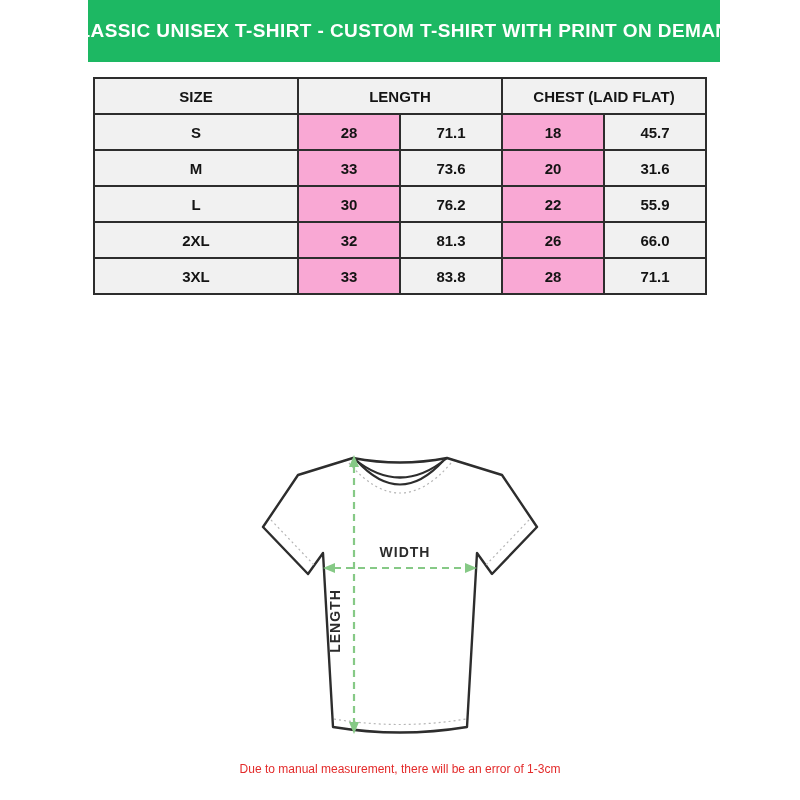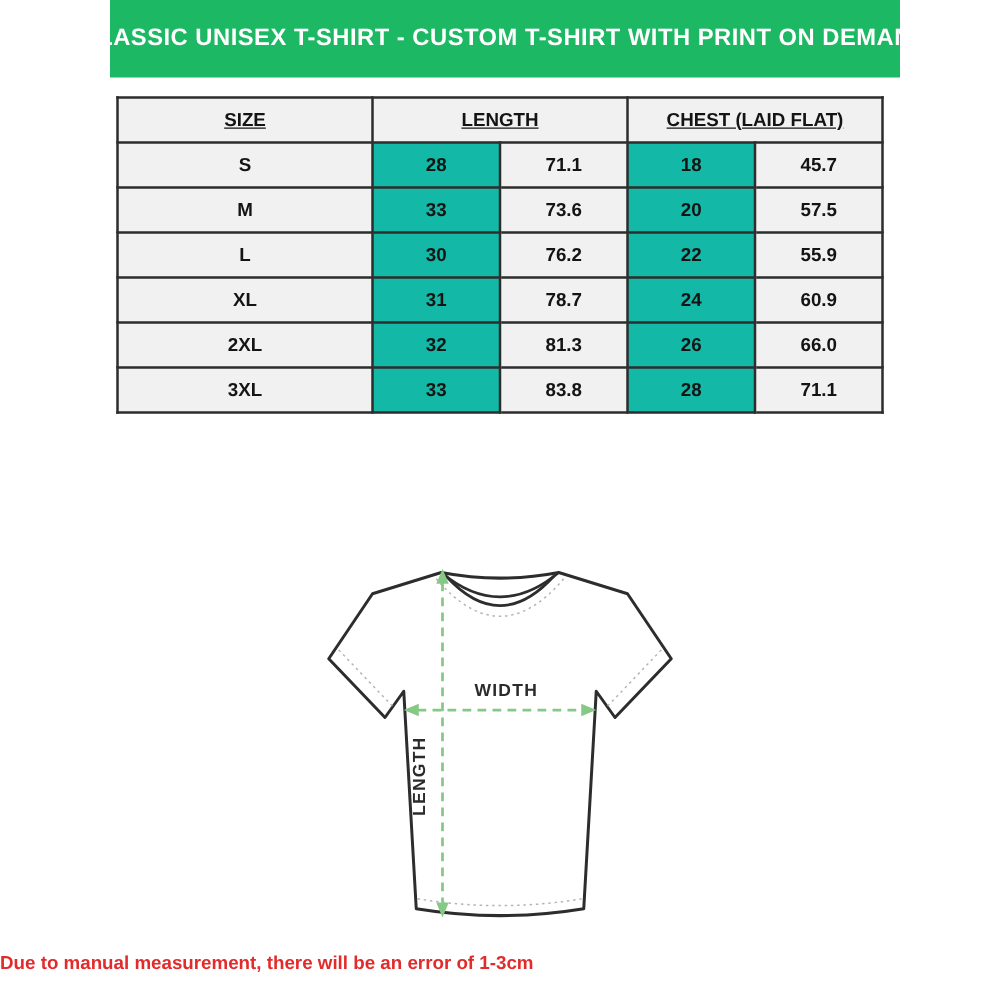--- a/index.html
+++ b/index.html
@@ -30,42 +30,42 @@
 
   
   .size-table{
     position:absolute;left:93px;top:77px;width:614px;
     border-collapse:collapse;table-layout:fixed;
   }
   .size-table th,.size-table td{
     border:2px solid var(--border-dark);
     height:36px;text-align:center;vertical-align:middle;
     font-size:15px;font-weight:700;color:#141414;
-    background:#14b8a6;width:20%;
+    background:#f9a8d4;width:20%;
   }
-  .size-table thead th{background:var(--cell-gray);text-decoration:underline;}
+  .size-table thead th{background:var(--cell-gray);}
   .size-table .gray{background:var(--cell-gray);}
 
   
   .diagram{position:absolute;left:240px;top:435px;width:320px;height:315px;}
   .diagram svg{display:block;width:100%;height:100%;}
   .shirt-line{fill:#ffffff;stroke:var(--border-dark);stroke-width:2.4;stroke-linejoin:round;}
   .collar-line{fill:none;stroke:var(--border-dark);stroke-width:2.2;}
   .stitch{fill:none;stroke:#b5b5b5;stroke-width:1.2;stroke-dasharray:2 3;}
   .measure{fill:none;stroke:var(--dash-green);stroke-width:2.2;stroke-dasharray:7 5;}
   .arrow{fill:var(--dash-green);stroke:none;}
   .measure-label{
     font-family:"Liberation Sans","DejaVu Sans",sans-serif;
     font-size:14px;font-weight:700;fill:#2b2b2b;letter-spacing:1px;
   }
 
   
   .note{
     position:absolute;left:0;top:762px;width:800px;
-    text-align:left;font-size:15px;font-weight:700;
+    text-align:center;font-size:12px;font-weight:400;
     color:var(--note-red);
   }
 </style>
 </head>
 <body>
 
 <div class="page">
 
   <div class="banner">
     <div class="banner-title">CLASSIC UNISEX T-SHIRT - CUSTOM T-SHIRT WITH PRINT ON DEMAND</div>
@@ -85,35 +85,28 @@
           <td>28</td>
           <td class="gray">71.1</td>
           <td>18</td>
           <td class="gray">45.7</td>
         </tr>
         <tr>
           <th class="gray">M</th>
           <td>33</td>
           <td class="gray">73.6</td>
           <td>20</td>
-          <td class="gray">57.5</td>
+          <td class="gray">31.6</td>
         </tr>
         <tr>
           <th class="gray">L</th>
           <td>30</td>
           <td class="gray">76.2</td>
           <td>22</td>
           <td class="gray">55.9</td>
-        </tr>
-        <tr>
-          <th class="gray">XL</th>
-          <td>31</td>
-          <td class="gray">78.7</td>
-          <td>24</td>
-          <td class="gray">60.9</td>
         </tr>
         <tr>
           <th class="gray">2XL</th>
           <td>32</td>
           <td class="gray">81.3</td>
           <td>26</td>
           <td class="gray">66.0</td>
         </tr>
         <tr>
           <th class="gray">3XL</th>

